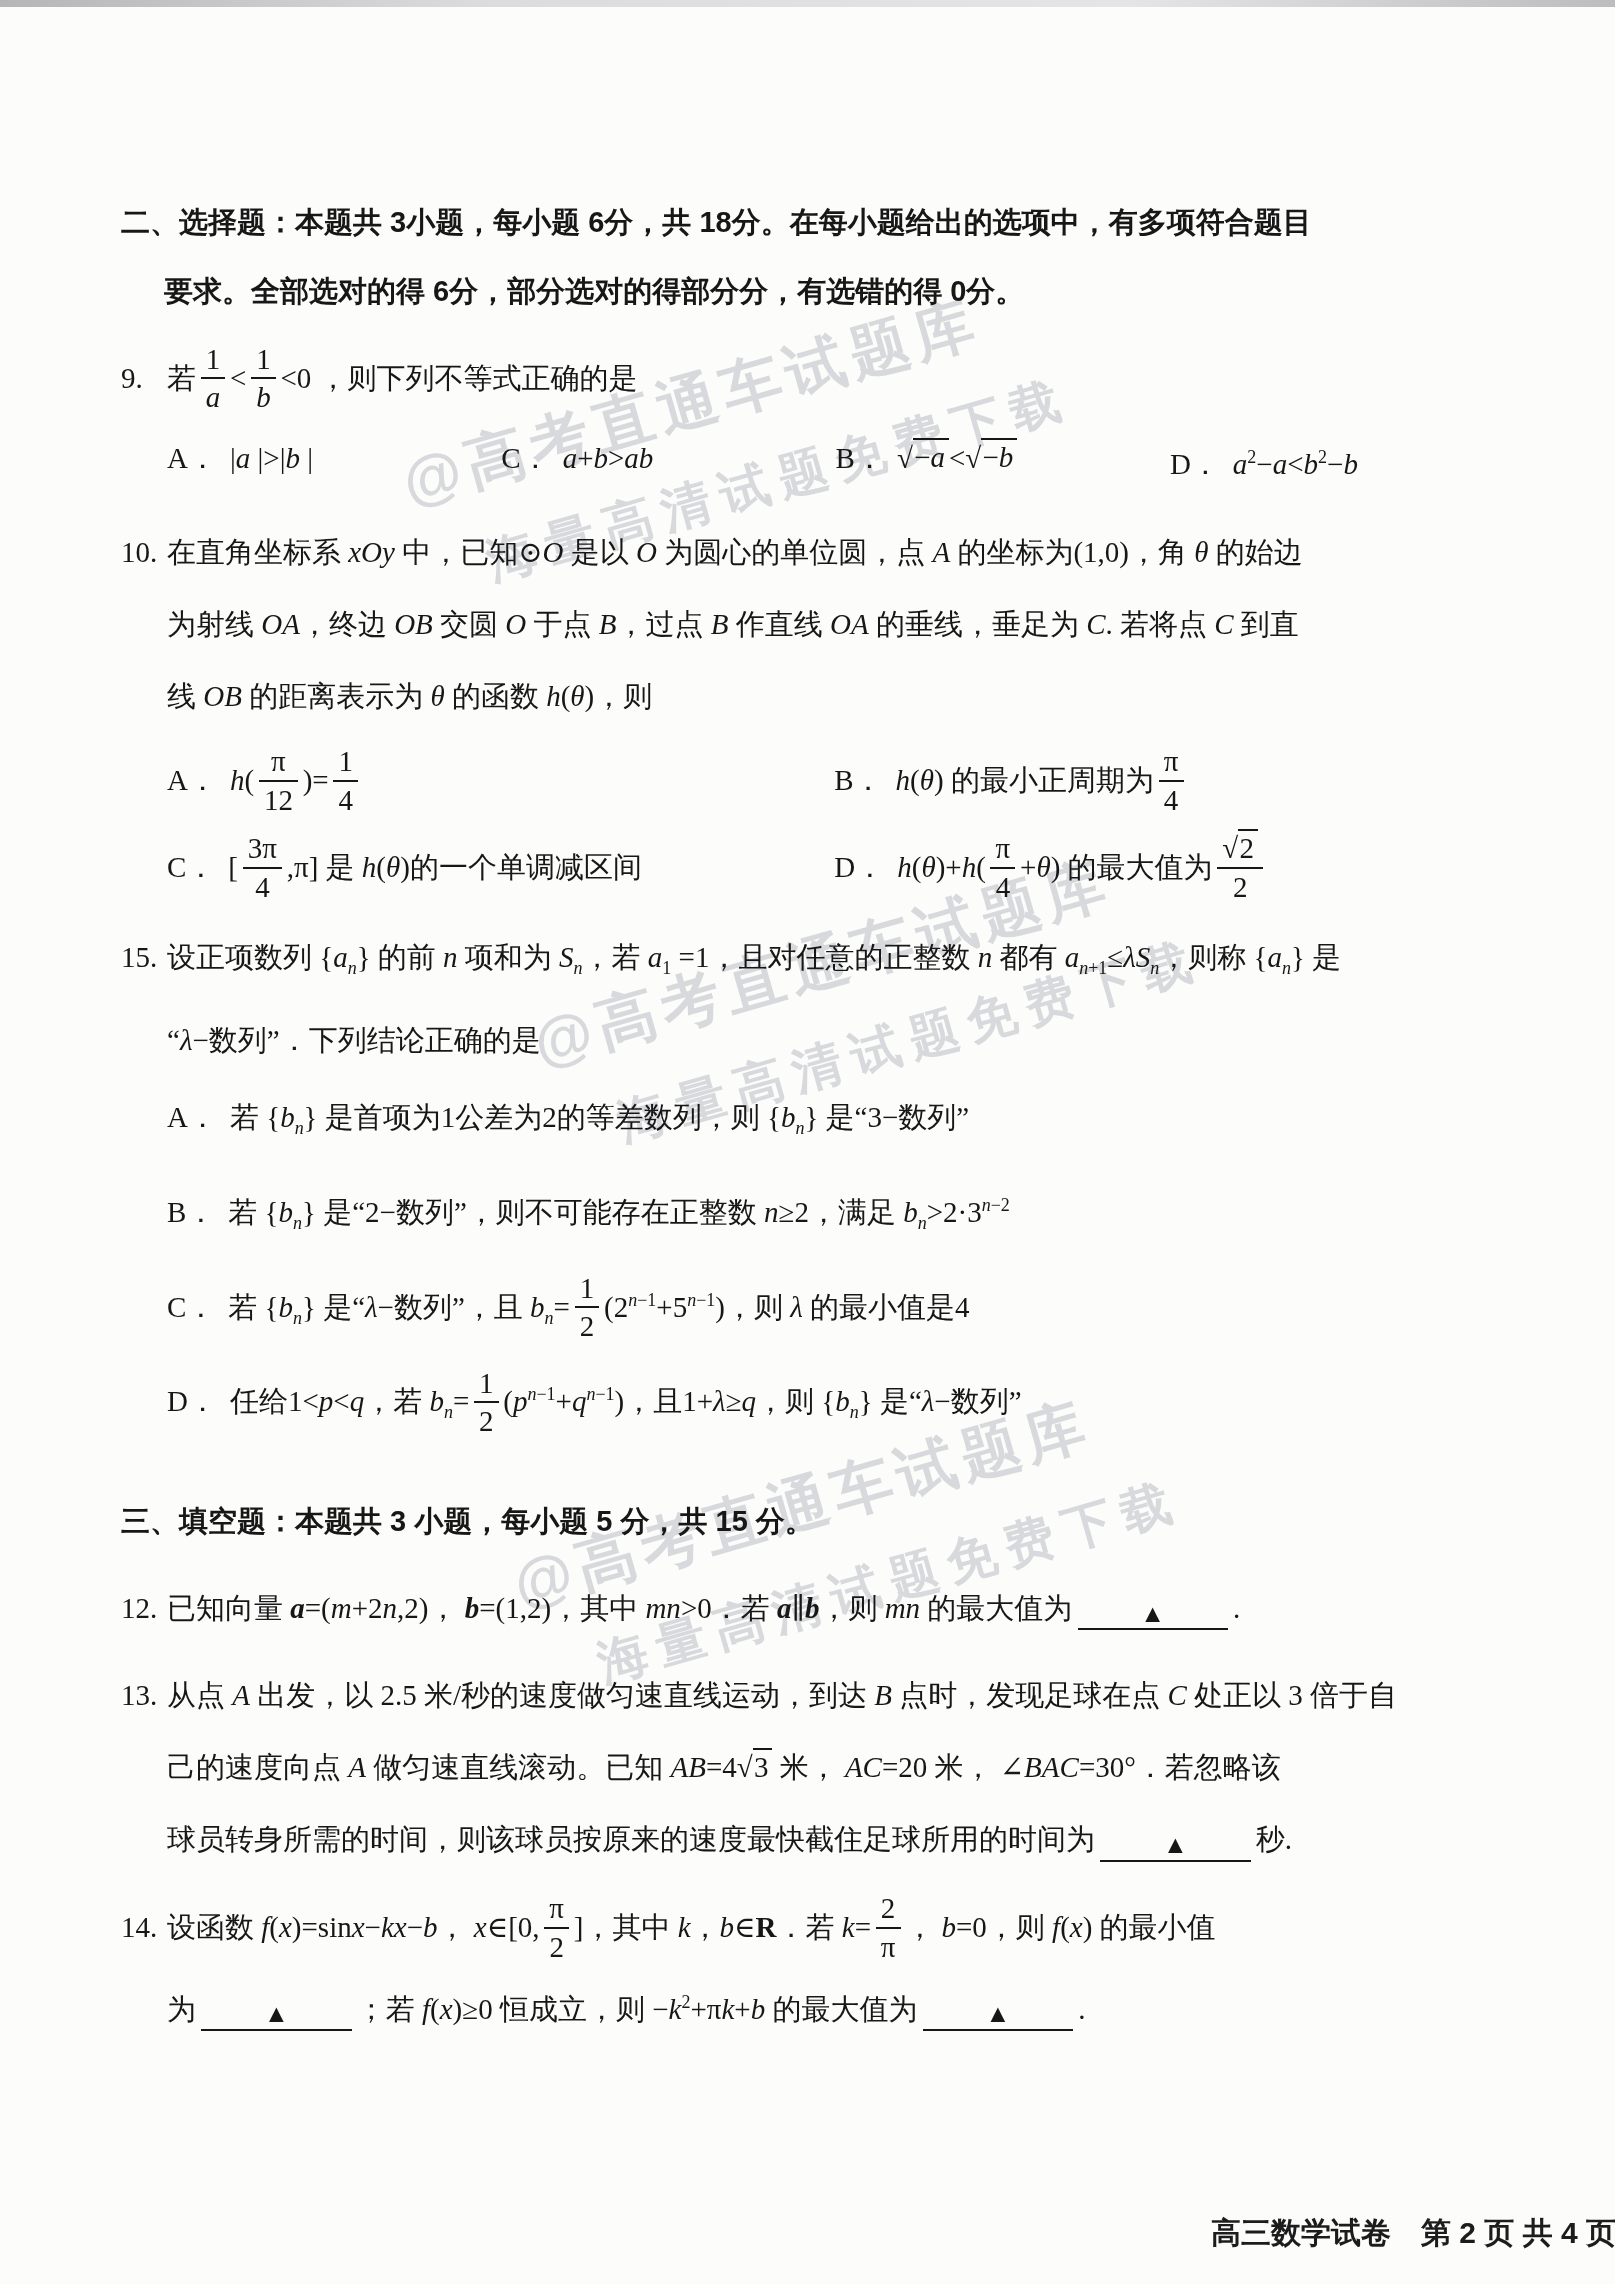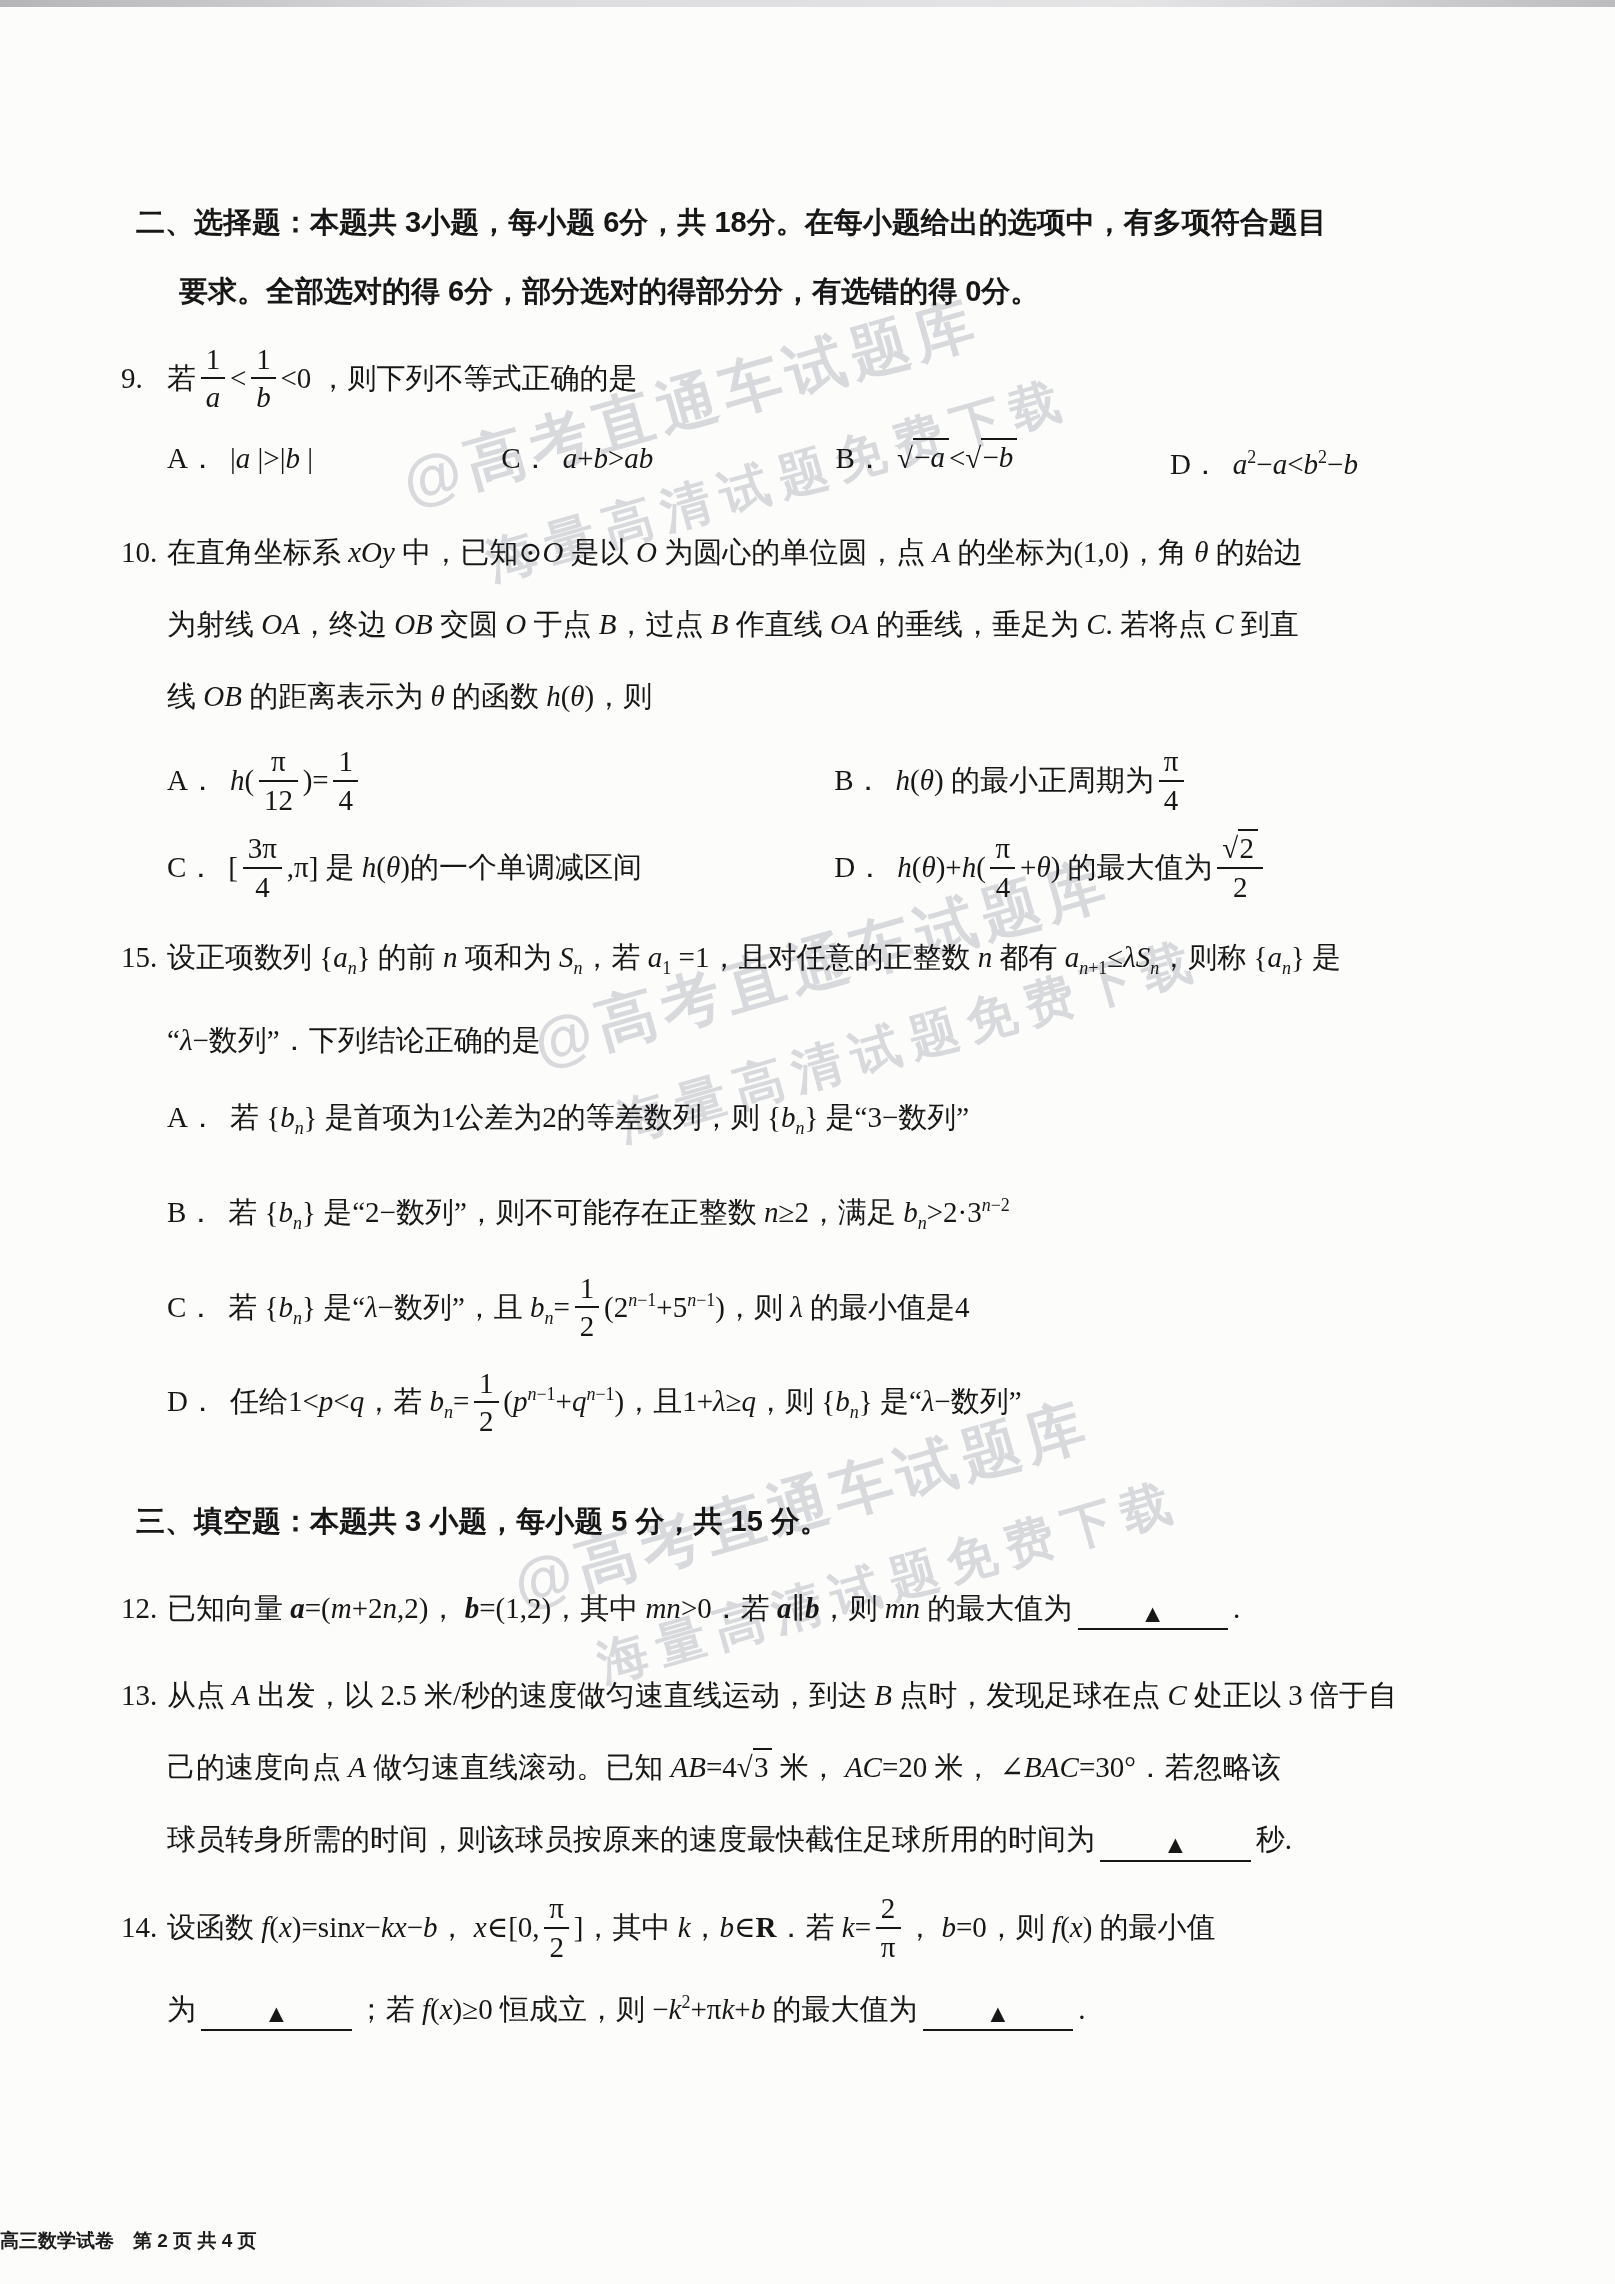--- a/index.html
+++ b/index.html
@@ -10,21 +10,21 @@
   .watermark{position:absolute;z-index:1;transform:rotate(-16deg);color:#9fa3ab;opacity:.38;
     font-family:"Liberation Sans","DejaVu Sans",sans-serif;font-weight:700;white-space:nowrap;pointer-events:none;}
   .watermark .wm-l1{font-size:60px;letter-spacing:6.5px;}
   .watermark .wm-l2{font-size:50px;letter-spacing:10.4px;margin-top:23.5px;margin-left:59px;}
   .wm1{left:404px;top:352px;}
   .wm2{left:535px;top:913px;}
   .wm3{left:515px;top:1454px;}
   .content{position:relative;z-index:2;padding:188px 101px 0 121px;font-size:29px;}
   .line{line-height:72px;white-space:nowrap;}
   .sec-header{font-family:"Liberation Sans","DejaVu Sans",sans-serif;font-weight:700;font-size:29px;}
-  .sec-header .line{line-height:69px;margin-left:15px;}
+  .sec-header .line{line-height:69px;}
   .indent{padding-left:43px;}
   .q{position:relative;padding-left:46px;margin-top:15.6px;}
   .qnum{position:absolute;left:0;top:0;line-height:72px;}
   .optrow{display:flex;margin-top:5.2px;}
   .optrow .opt{width:24.8%;line-height:72px;white-space:nowrap;}
   .optgrid{margin-top:6.5px;}
   .optgrid .row{display:flex;margin-top:9px;}
   .optgrid .opt{width:49.5%;line-height:78px;white-space:nowrap;}
   .optlist{margin-top:3.9px;}
   .optlist .opt{line-height:72px;white-space:nowrap;margin-top:5.2px;}
@@ -32,22 +32,22 @@
   i{font-style:italic;font-family:"Liberation Serif","DejaVu Serif",serif;}
   sup,sub{font-size:0.62em;}
   .frac{display:inline-flex;flex-direction:column;text-align:center;vertical-align:middle;
     line-height:1.12;margin:0 4.6px;position:relative;top:-2.6px;}
   .frac .num{border-bottom:2px solid #171717;padding:0 5.2px 2px;}
   .frac .den{padding:2px 5.2px 0;}
   .sqrt{display:inline-block;white-space:nowrap;}
   .sqrt .rad{border-top:2px solid #171717;padding:1.3px 3.9px 0 1.3px;}
   .blank{display:inline-block;min-width:140px;border-bottom:2px solid #171717;text-align:center;
     line-height:1;font-size:25px;padding:0 5.2px 2.6px;margin:0 5.2px;vertical-align:-3.9px;}
-  .footer{position:absolute;left:0;right:0;bottom:30px;text-align:left;z-index:2;
-    font-family:"Liberation Sans","DejaVu Sans",sans-serif;font-weight:700;font-size:19px;color:#1c1c1c;}
+  .footer{position:absolute;left:0;right:0;bottom:30px;text-align:right;z-index:2;
+    font-family:"Liberation Sans","DejaVu Sans",sans-serif;font-weight:700;font-size:30px;color:#1c1c1c;}
 </style>
 </head>
 <body>
 
 <div class="page">
   <div class="scan-top"></div>
 
   <div class="watermark wm1">
     <div class="wm-l1">@高考直通车试题库</div>
     <div class="wm-l2">海量高清试题免费下载</div>

